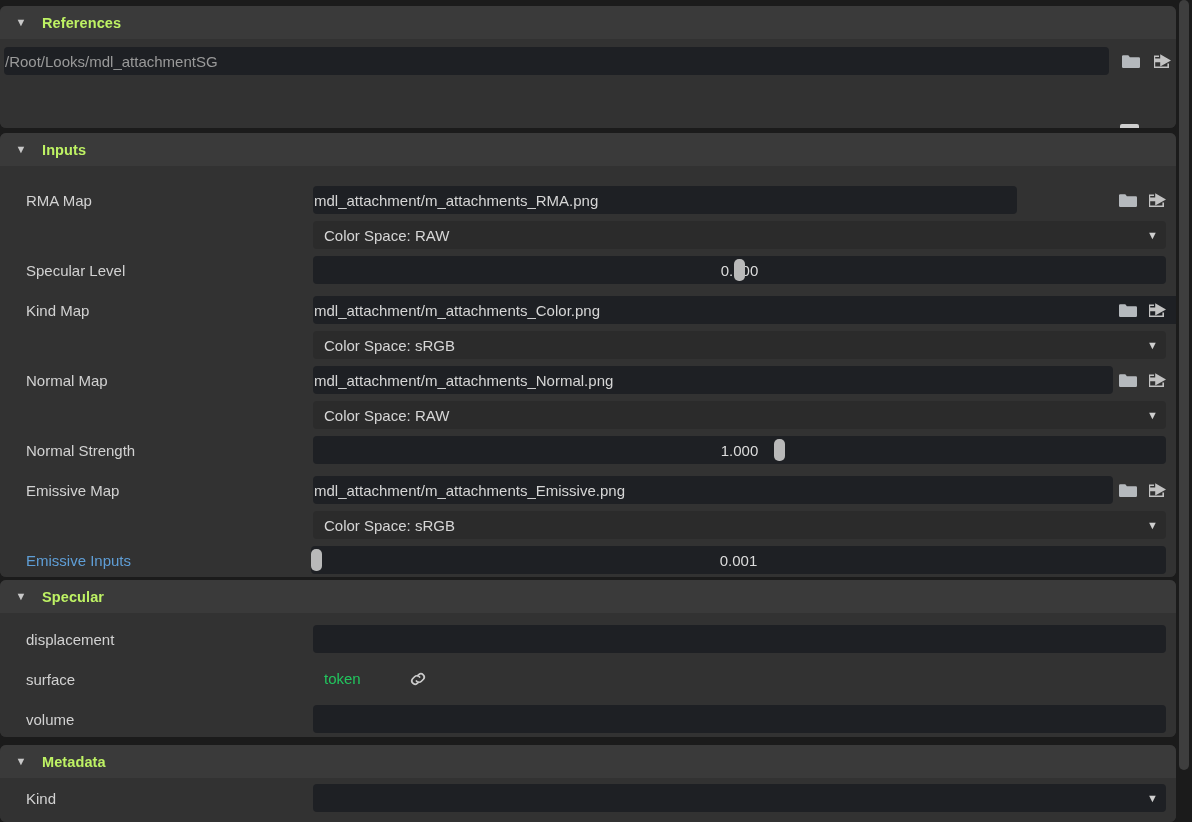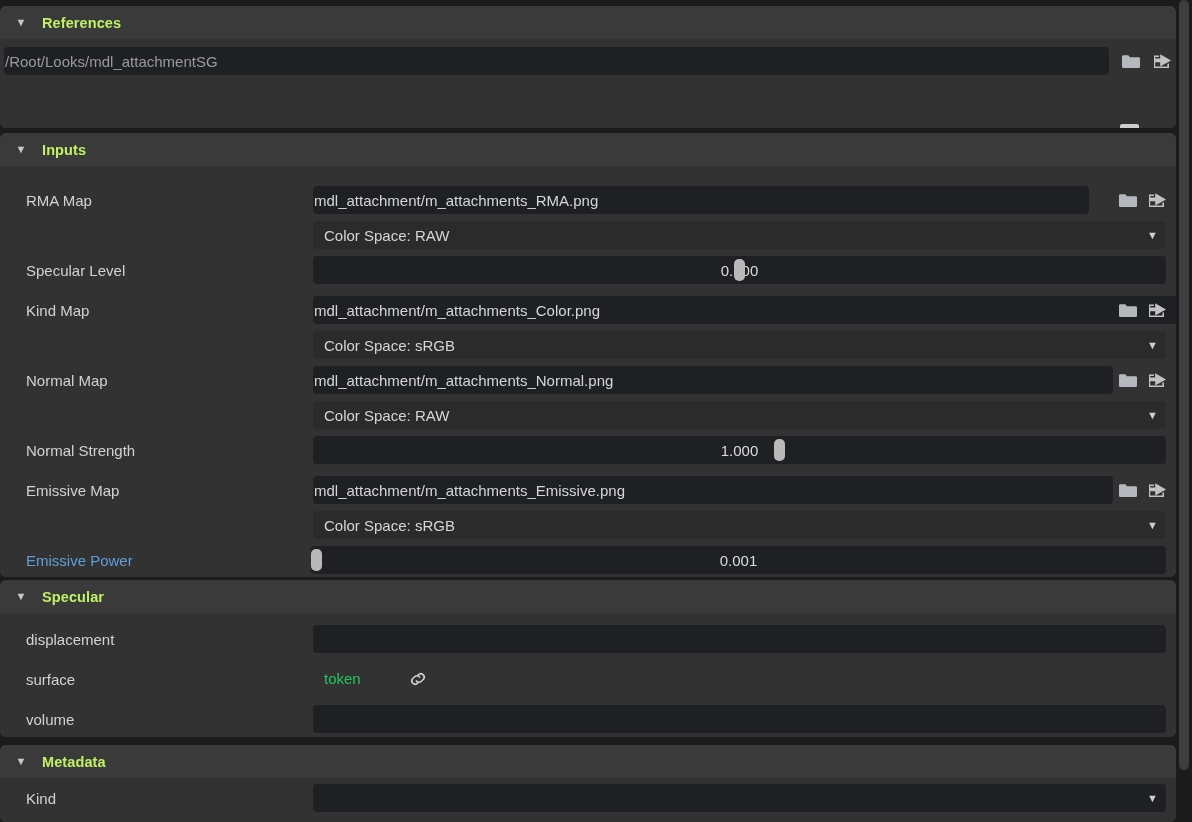--- a/index.html
+++ b/index.html
@@ -226,21 +226,21 @@
 
   <div class="panel" style="top:133px; height:444px;">
     <div class="panel-header">
       <span class="disclosure">▼</span>
       <span class="panel-title">Inputs</span>
     </div>
     <div class="panel-body" style="height:411px;">
 
       <div class="row" style="position:absolute; top:14px;">
         <div class="row-label">RMA Map</div>
-        <div class="textfield" style="position:absolute; left:313px; top:6px; width:776px;">mdl_attachment/m_attachments_RMA.png</div>
+        <div class="textfield" style="position:absolute; left:313px; top:6px; width:704px;">mdl_attachment/m_attachments_RMA.png</div>
         <div class="icon-btn" style="position:absolute; left:1115px; top:7px;">
           <svg width="20" height="17" viewBox="0 0 20 17">
               <path d="M1 3.5a1.2 1.2 0 0 1 1.2-1.2h5.1l1.6 1.9h8.9A1.2 1.2 0 0 1 19 5.4v8.3a1.2 1.2 0 0 1-1.2 1.2H2.2A1.2 1.2 0 0 1 1 13.7z" fill="#b5b9bd"></path>
             </svg>
         </div>
         <div class="icon-btn" style="position:absolute; left:1145px; top:7px;">
           <svg width="22" height="20" viewBox="0 0 22 20">
             <path d="M3 7.5h5.2V3.2L19 9.4l-10.8 6.2v-4.3H3z" fill="#c2c2c2"></path>
             <path d="M2 4.5h5v1.6H3.2v9.5h12.2v-3.1H17v4.6H2z" fill="#c2c2c2"></path>
           </svg>
@@ -333,21 +333,21 @@
       </div>
 
       <div class="row" style="position:absolute; top:342px;">
         <div class="dropdown" style="position:absolute; left:313px; top:3px; width:853px;">
           <span>Color Space: sRGB</span>
           <span class="dd-caret">▼</span>
         </div>
       </div>
 
       <div class="row" style="position:absolute; top:374px;">
-        <div class="row-label accent">Emissive Power</div>
+        <div class="row-label accent">Emissive Inputs</div>
         <div class="slider" style="position:absolute; left:311px; top:6px; width:855px;">
           <div class="slider-value">0.001</div>
           <div class="slider-handle" id="handle-emissive" style="left: 0px;"></div>
         </div>
       </div>
 
     </div>
   </div>
 
   <div class="panel" style="top:580px; height:157px;">

